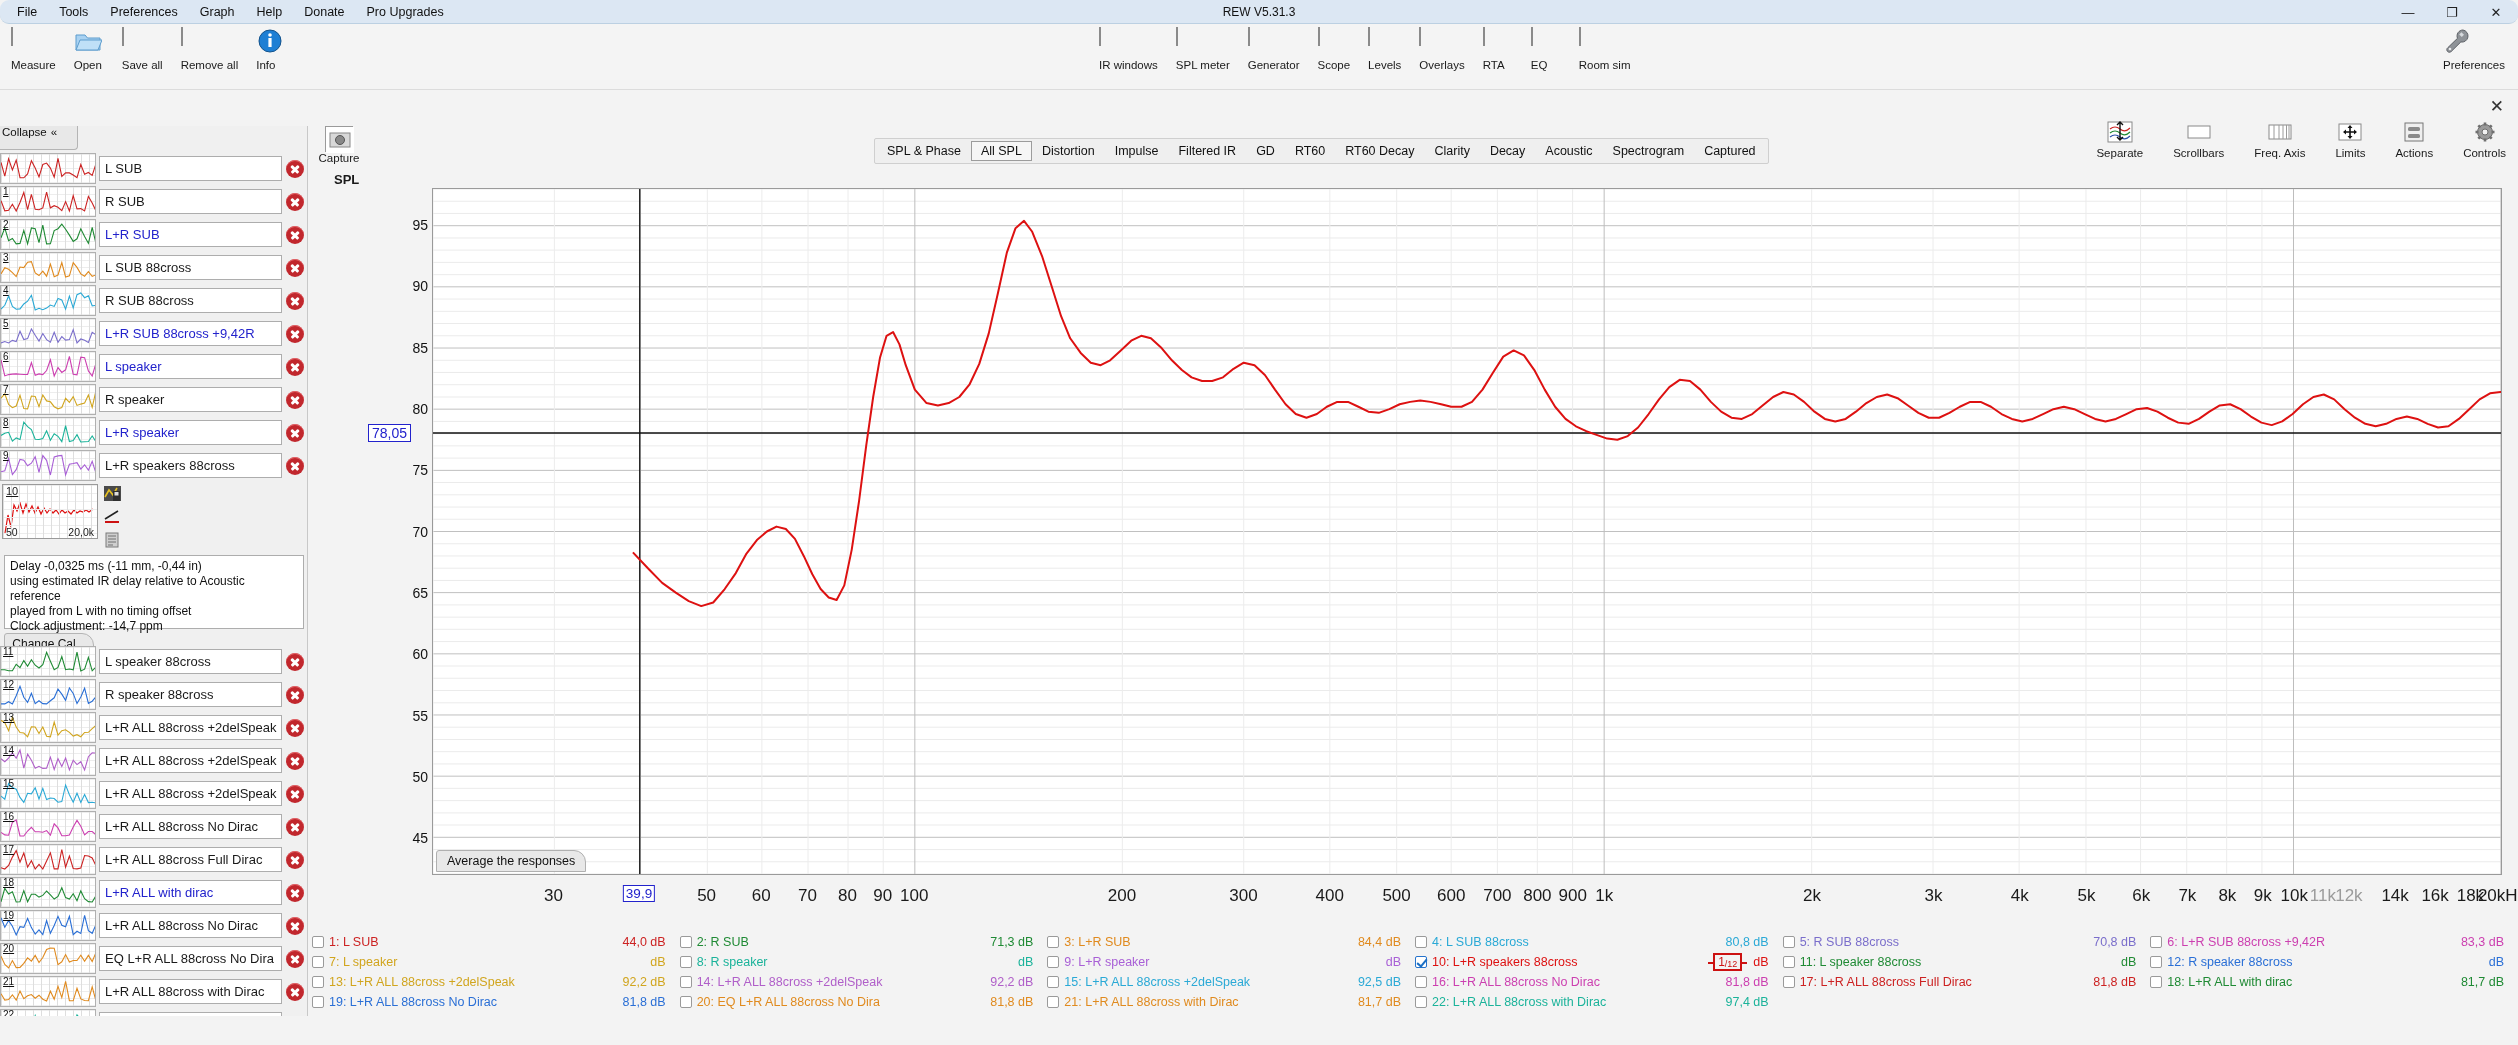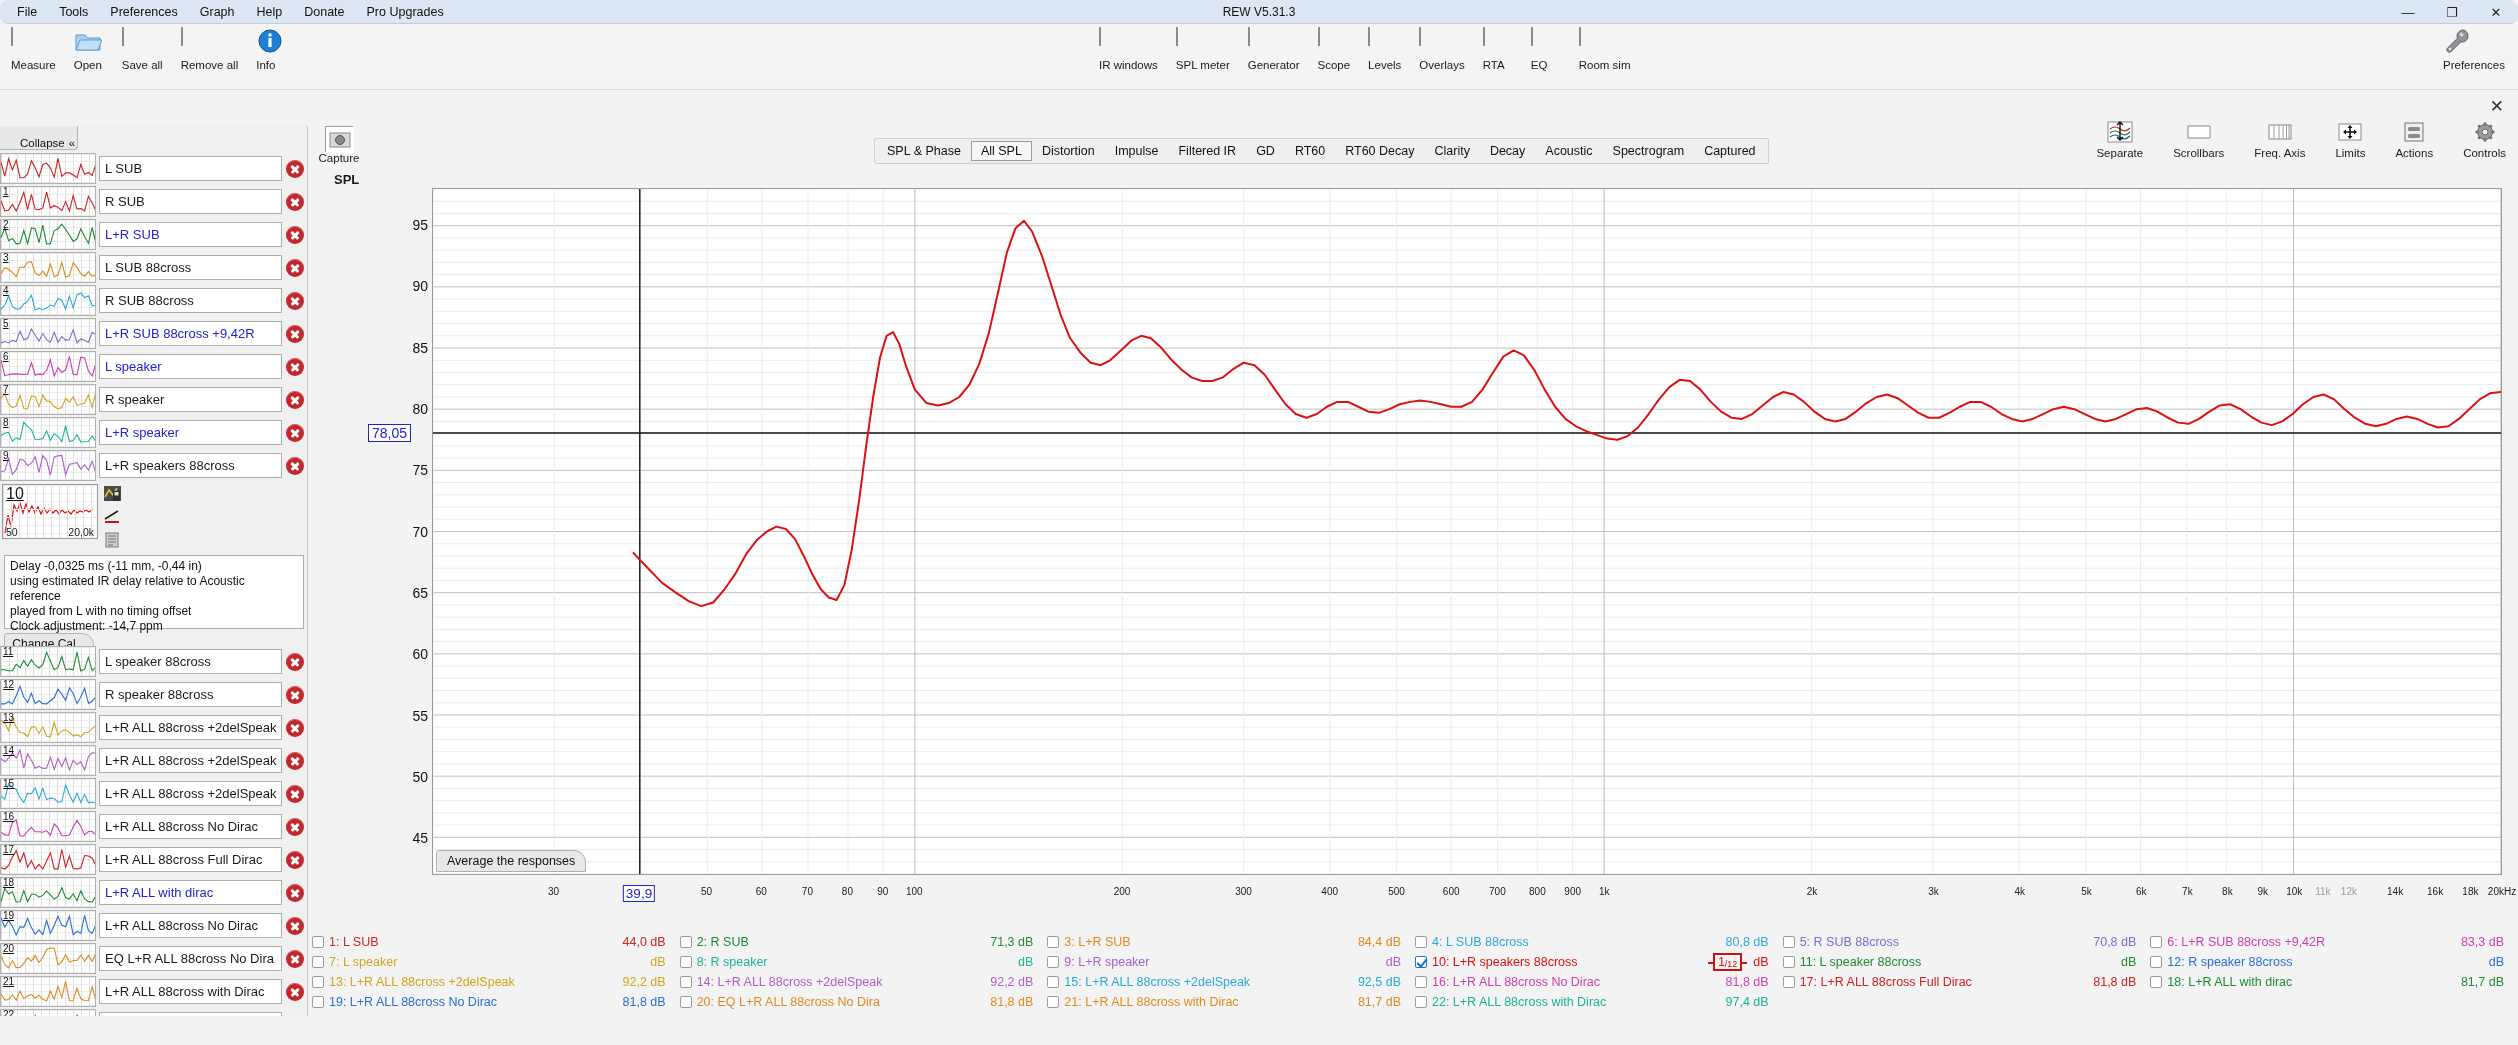--- a/index.html
+++ b/index.html
@@ -64,22 +64,22 @@
   .banner-close { position:absolute; right:14px; top:96px; font-size:17px; color:#333; }
 
   
   .sidebar {
     position:absolute; left:0; top:126px; width:308px; height:890px;
     background:#f0f0f0; border-right:1px solid #c8c8c8; overflow:hidden;
   }
   .collapse-tab {
     position:absolute; left:0; top:0; width:78px; height:24px;
     background:#e8e8e8; border:1px solid #b4b4b4; border-top:none; border-left:none;
-    border-radius:0 0 4px 0; font-size:11.5px; display:flex; align-items:flex-end;
-    padding-left:20px; gap:4px; color:#111;
+    border-radius:0 0 4px 0; font-size:11.5px; display:flex; align-items:flex-start;
+    padding-left:2px; gap:4px; color:#111;
   }
   .meas-list { position:absolute; left:0; top:0; width:308px; }
   .meas-row { position:relative; height:33px; display:flex; align-items:center; }
   .thumb {
     width:96px; height:31px; margin-right:3px; position:relative;
     background:#fff; border:1px solid #b0b0b0; overflow:hidden; flex:0 0 auto;
   }
   .thumb .tgrid {
     position:absolute; inset:0;
     background-image: linear-gradient(to right, #dedede 1px, transparent 1px),
@@ -111,21 +111,21 @@
   
   .detail-head { display:flex; padding:2px 0 0 2px; }
   .detail-thumb { width:96px; height:55px; background:#fff; border:1px solid #9a9a9a;
                   position:relative; overflow:hidden; }
   .detail-thumb .tgrid {
     position:absolute; inset:0;
     background-image: linear-gradient(to right, #dedede 1px, transparent 1px),
                       linear-gradient(to bottom, #ededed 1px, transparent 1px);
     background-size: 8px 8px;
   }
-  .detail-thumb .tnum { position:absolute; left:3px; top:0px; font-size:16px; z-index:3;
+  .detail-thumb .tnum { position:absolute; left:3px; top:0px; font-size:11px; z-index:3;
                         text-decoration: underline;}
   .detail-thumb .tlo { position:absolute; left:3px; bottom:0px; font-size:10.5px; z-index:3; }
   .detail-thumb .thi { position:absolute; right:3px; bottom:0px; font-size:10.5px; z-index:3; }
   .detail-info { flex:1; padding-left:6px; font-size:12.5px; line-height:15.5px; color:#111; }
   .detail-icons { width:28px; display:flex; flex-direction:column; align-items:center;
                   gap:4px; padding-top:2px; }
   .detail-notes {
     margin:3px 4px 0 4px; background:#fff; border:1px solid #adadad;
     font-size:12px; line-height:15px; padding:3px 5px; color:#111; height:74px;
   }
@@ -167,21 +167,21 @@
   }
   .ylabel { position:absolute; left:22px; top:2px; font-size:13px; font-weight:bold; }
   .plotarea {
     position:absolute; left:120px; top:18px; right:6px; bottom:55px;
     background:#fff; border:1px solid #9a9a9a; overflow:hidden;
   }
   .ytick { position:absolute; right:2px; font-size:14px; transform:translateY(-50%);
            color:#111; }
   .ytickwrap { position:absolute; left:0; top:18px; width:118px; bottom:55px; }
   .xticks { position:absolute; left:120px; right:6px; bottom:22px; height:22px; }
-  .xtick { position:absolute; font-size:10px; transform:translateX(-50%); color:#1a1a1a;
+  .xtick { position:absolute; font-size:17px; transform:translateX(-50%); color:#1a1a1a;
            top:0; white-space:nowrap; }
   .xtick.faint { color:#9b9b9b; }
   .cursor-y {
     position:absolute; left:56px; font-size:14px; color:#2222cc; background:#fff;
     border:1px solid #2222cc; padding:0px 3px; transform:translateY(-50%);
   }
   .cursor-x {
     position:absolute; font-size:13.5px; color:#2222cc; background:#fff;
     border:1px solid #2222cc; padding:0px 2px; transform:translateX(-50%); top:-1px;
   }

